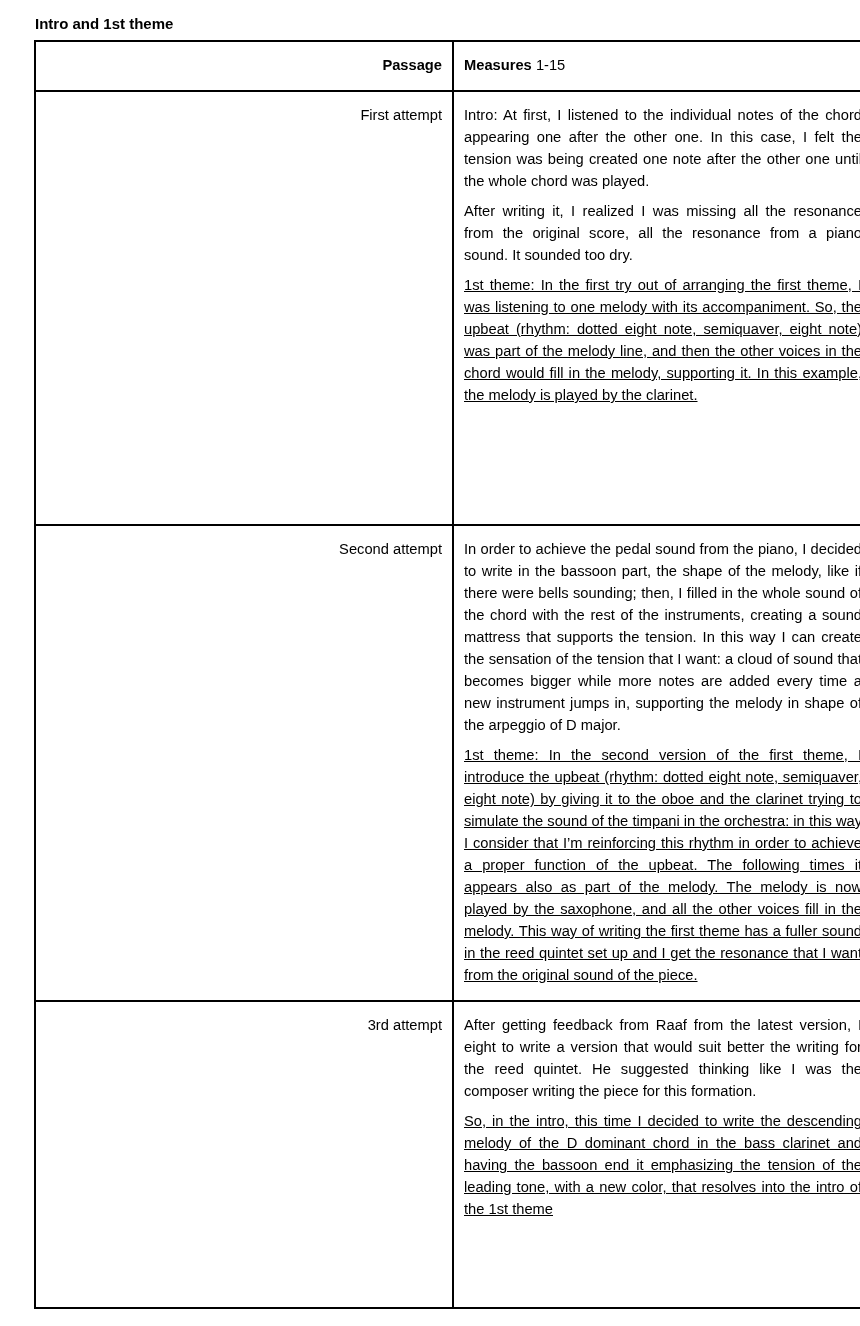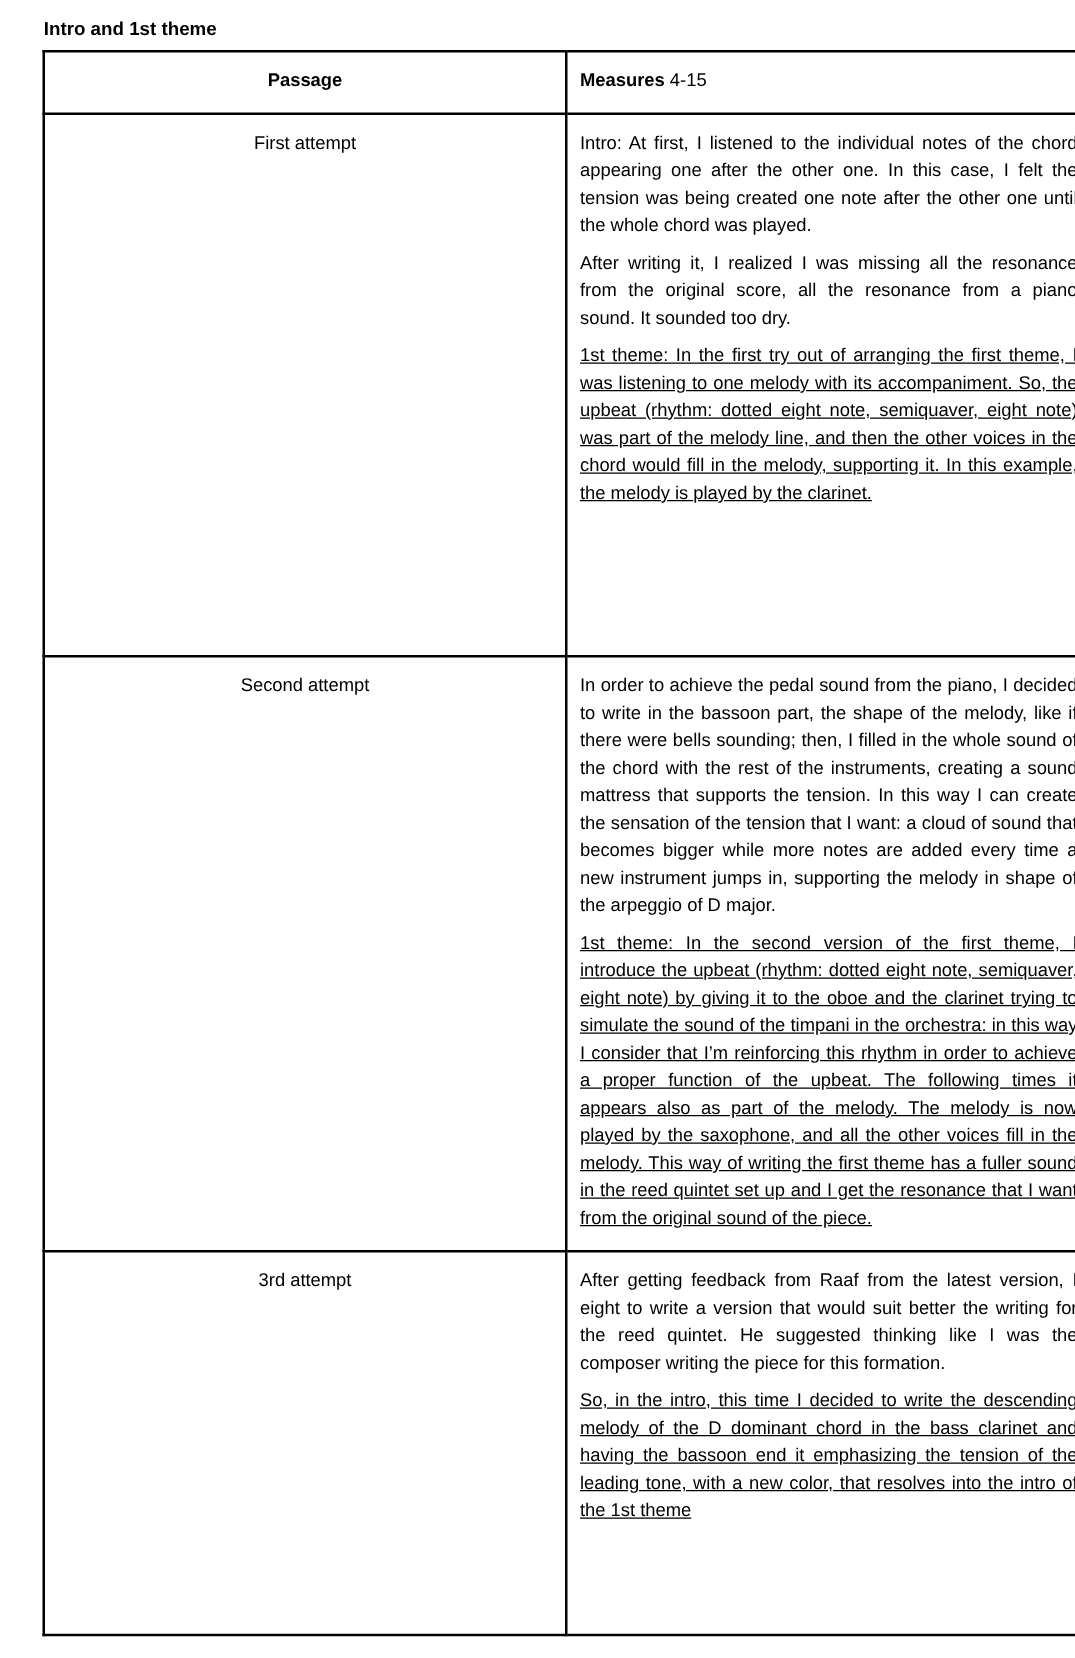--- a/index.html
+++ b/index.html
@@ -46,42 +46,42 @@
     margin: 0;
   }
   .measures-cell p {
     text-align: justify;
     margin: 0 0 8px 0;
   }
   .measures-cell p:last-child { margin-bottom: 0; text-decoration: underline; }
   .header-row td { padding: 8px 10px 10px 10px; }
   .bold { font-weight: bold; }
   .measures-value { margin-left: 0.28em; }
-  .passage-cell { text-align: center; }
+  .passage-cell { text-align: right; }
 </style>
 </head>
 <body>
 
 <div class="page">
 
   <div class="doc-title">Intro and 1st theme</div>
 
   <table class="doc-table">
     <colgroup>
       <col class="c1">
       <col class="c2">
     </colgroup>
 
     <tbody>
         <tr class="header-row" style="height:42px;">
       <td class="passage-cell">
         <span class="cell-text bold">Passage</span>
       </td>
       <td class="measures-cell">
-        <span class="cell-text bold">Measures</span><span class="cell-text measures-value">4-15</span>
+        <span class="cell-text bold">Measures</span><span class="cell-text measures-value">1-15</span>
       </td>
     </tr>
 
     <tr class="body-row" style="height:434px;">
       <td class="passage-cell">
         <span class="cell-text">First attempt</span>
       </td>
       <td class="measures-cell">
         <p>Intro: At first, I listened to the individual notes of the chord appearing one after the other one. In this case, I felt the tension was being created one note after the other one until the whole chord was played.</p>
         <p>After writing it, I realized I was missing all the resonance from the original score, all the resonance from a piano sound. It sounded too dry.</p>

